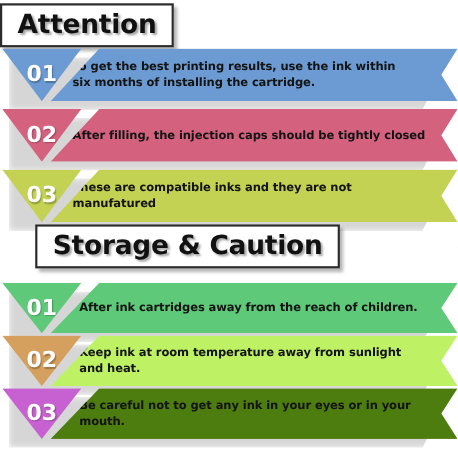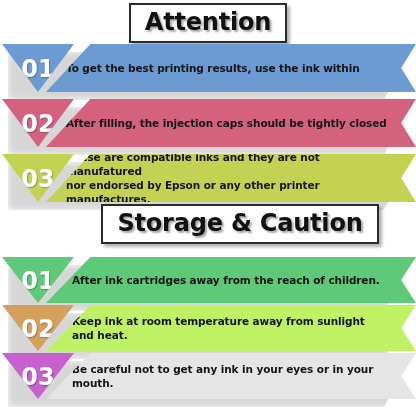--- a/index.html
+++ b/index.html
@@ -12,21 +12,21 @@
   #page {
     position: relative;
     width: 416px; height: 408px;
     background: #ffffff;
   }
 
   
   .title-wrap {
     position: absolute;
     left: 0; width: 416px;
-    display: flex; align-items: center; justify-content: center;
+    display: flex; align-items: center; 
   }
   .title-box {
     position: relative;
     border: 2px solid #2b2b2b;
     background: #ffffff;
     padding: 2px 14px 4px 14px;
     box-shadow: 3px 3px 3px rgba(0,0,0,0.30);
     display: inline-block;
   }
   .title-text {
@@ -72,21 +72,21 @@
     width: 72px; height: 100%;
     clip-path: polygon(0% 0%, 100% 0%, 50% 100%);
     z-index: 2;
   }
   .badge-num {
     position: absolute;
     left: 0; right: 0; top: 22%;
     text-align: center;
     font-family: "DejaVu Sans", sans-serif;
     font-weight: bold;
-    font-size: 24px;
+    font-size: 20px;
     color: #ffffff;
     letter-spacing: 0px;
     text-shadow: 1px 1px 1px rgba(0,0,0,0.25);
     -webkit-text-stroke: 0;
   }
 
   
   .body-shape {
     position: absolute;
     left: 46px; top: 0;
@@ -119,20 +119,21 @@
     <div class="title-box">
       <div class="title-text">Attention</div>
     </div>
   </div>
 
   <div class="banner" style="top:44px; height:48px;">
     <div class="banner-shadow"></div>
     <div class="body-shape" style="background:#6b9bd2;">
       <div class="body-text">
         <div>To get the best printing results, use the ink within</div>
+        <div>six months of installing the cartridge.</div>
       </div>
     </div>
     <div class="badge" style="background:#6b9bd2;">
       <div class="badge-num">01</div>
     </div>
   </div>
 
   <div class="banner" style="top:99px; height:48px;">
     <div class="banner-shadow"></div>
     <div class="body-shape" style="background:#d4627f;">
@@ -143,21 +144,20 @@
     <div class="badge" style="background:#d4627f;">
       <div class="badge-num">02</div>
     </div>
   </div>
 
   <div class="banner" style="top:154px; height:48px;">
     <div class="banner-shadow"></div>
     <div class="body-shape" style="background:#c3d252;">
       <div class="body-text">
         <div>These are compatible inks and they are not manufatured</div>
-        <div>nor endorsed by Epson or any other printer manufactures.</div>
       </div>
     </div>
     <div class="badge" style="background:#c3d252;">
       <div class="badge-num">03</div>
     </div>
   </div>
 
   <div class="title-wrap" style="top:201px; height:46px;margin-left:32px;">
     <div class="title-rule" style="left:4px; width:92px;"></div>
     <div class="title-rule" style="right:4px; width:92px;"></div>
@@ -185,21 +185,21 @@
         <div>Keep ink at room temperature away from sunlight and heat.</div>
       </div>
     </div>
     <div class="badge" style="background:#d5a05e;">
       <div class="badge-num">02</div>
     </div>
   </div>
 
   <div class="banner" style="top:353px; height:46px;">
     <div class="banner-shadow"></div>
-    <div class="body-shape" style="background:#e5e5e5;">
+    <div class="body-shape" style="background:#4d7c0f;">
       <div class="body-text single">
         <div>Be careful not to get any ink in your eyes or in your mouth.</div>
       </div>
     </div>
     <div class="badge" style="background:#c760d0;">
       <div class="badge-num">03</div>
     </div>
   </div>
 
 </div>

